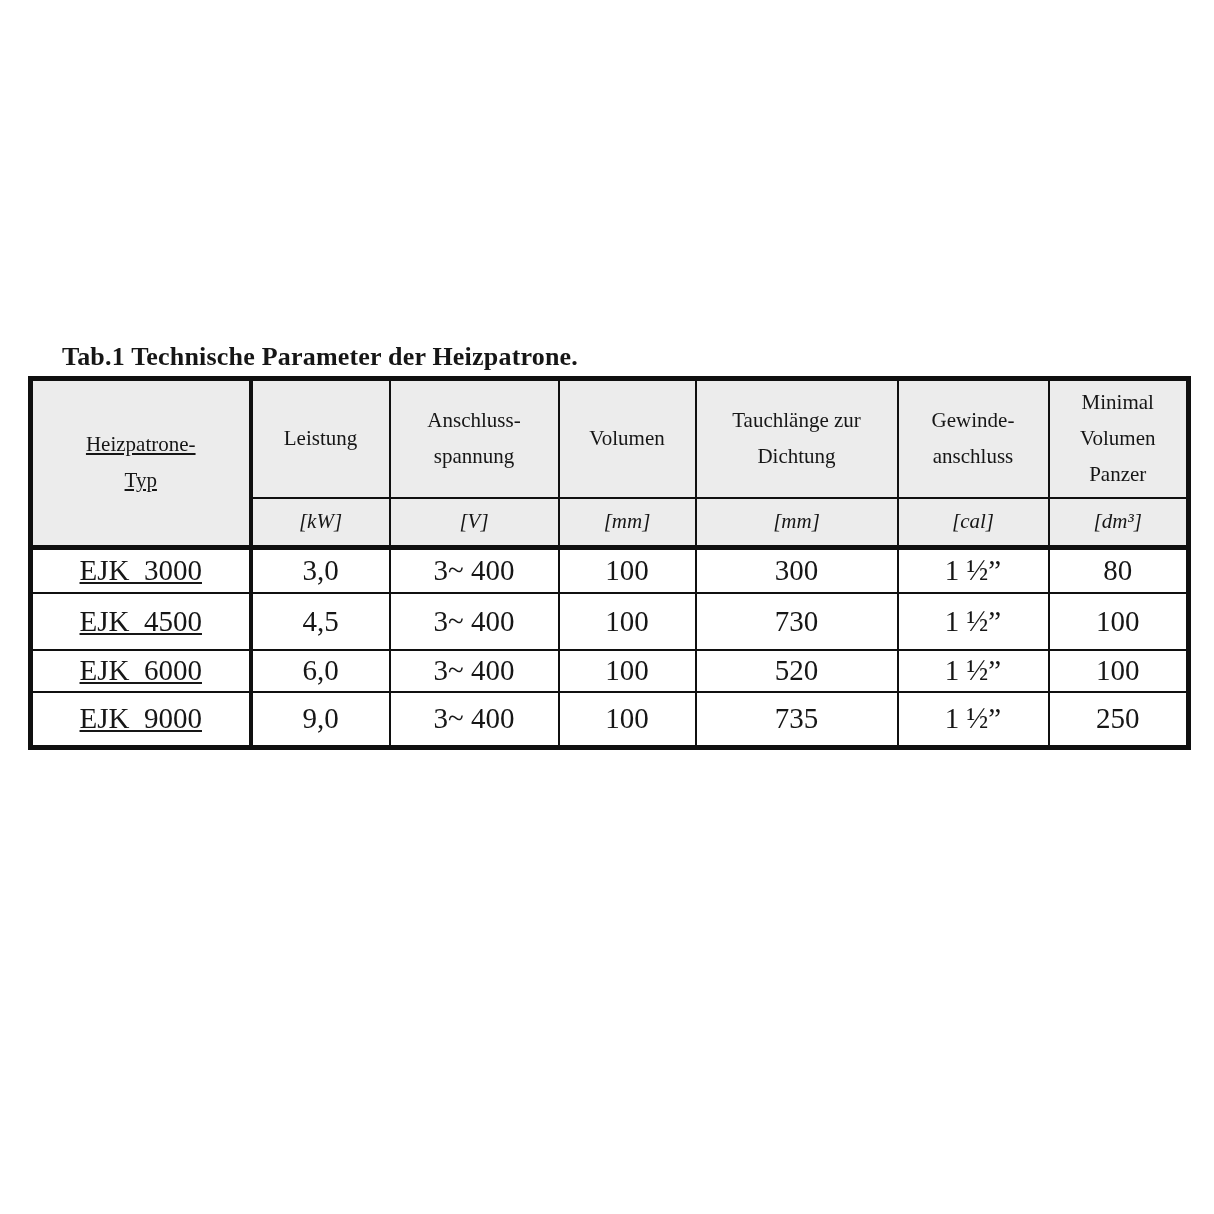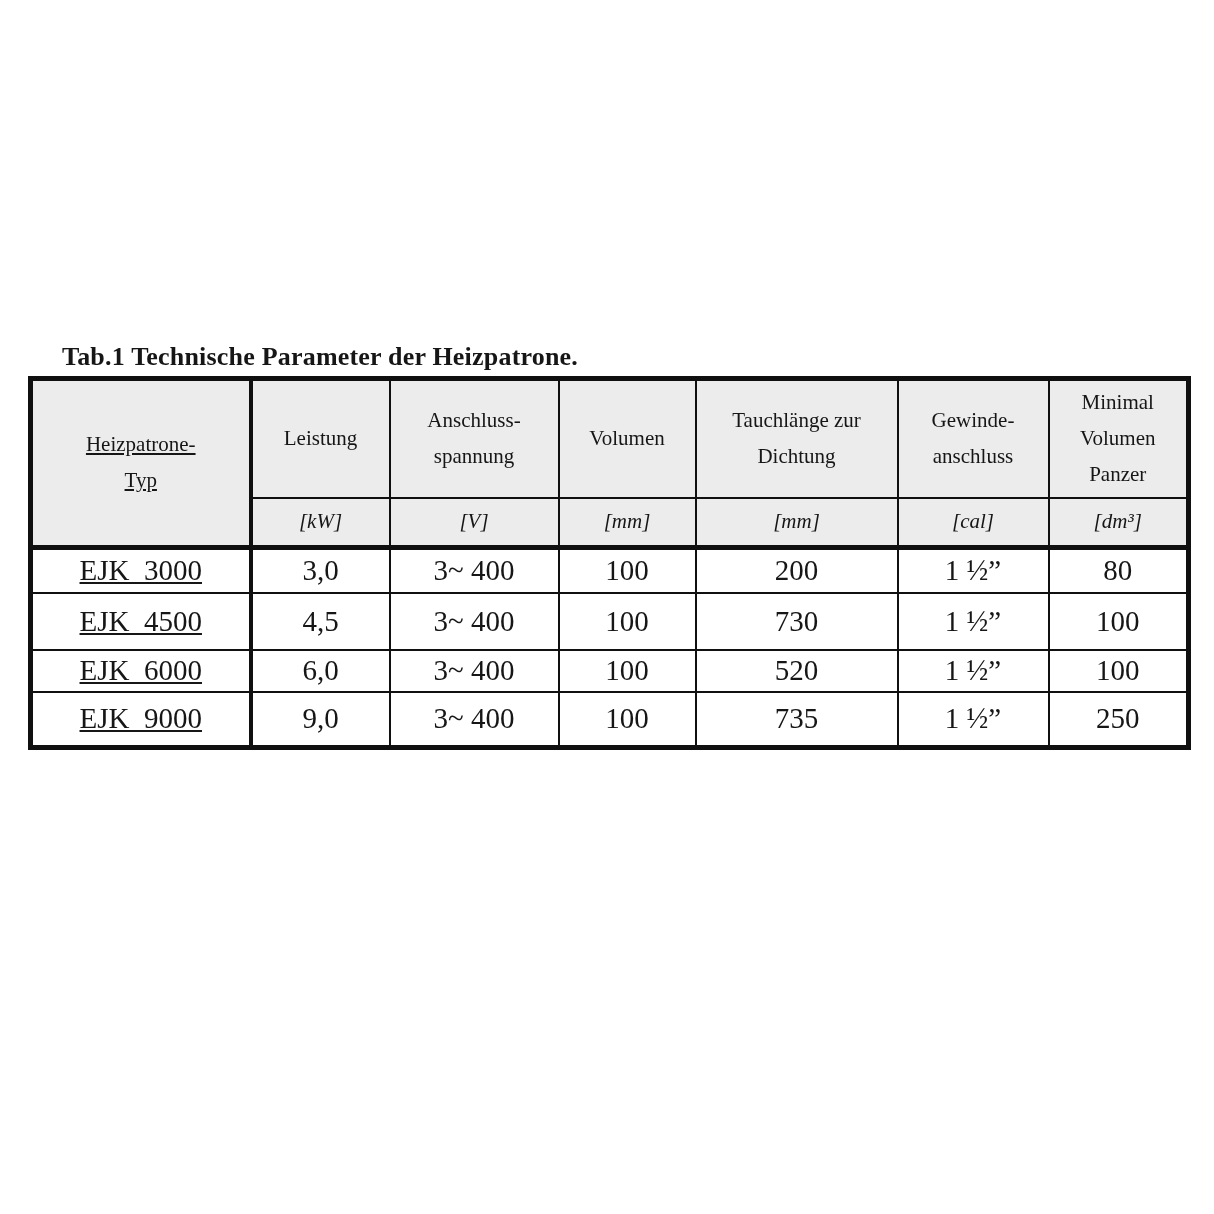--- a/index.html
+++ b/index.html
@@ -88,21 +88,21 @@
           <th class="hdr-bottom">[cal]</th>
           <th class="hdr-bottom">[dm³]</th>
         </tr>
       </thead>
       <tbody>
         <tr class="r0">
           <td class="col1">EJK  3000</td>
           <td>3,0</td>
           <td>3~ 400</td>
           <td>100</td>
-          <td>200</td>
+          <td>300</td>
           <td>1 ½”</td>
           <td>80</td>
         </tr>
         <tr class="r1">
           <td class="col1">EJK  4500</td>
           <td>4,5</td>
           <td>3~ 400</td>
           <td>100</td>
           <td>730</td>
           <td>1 ½”</td>

